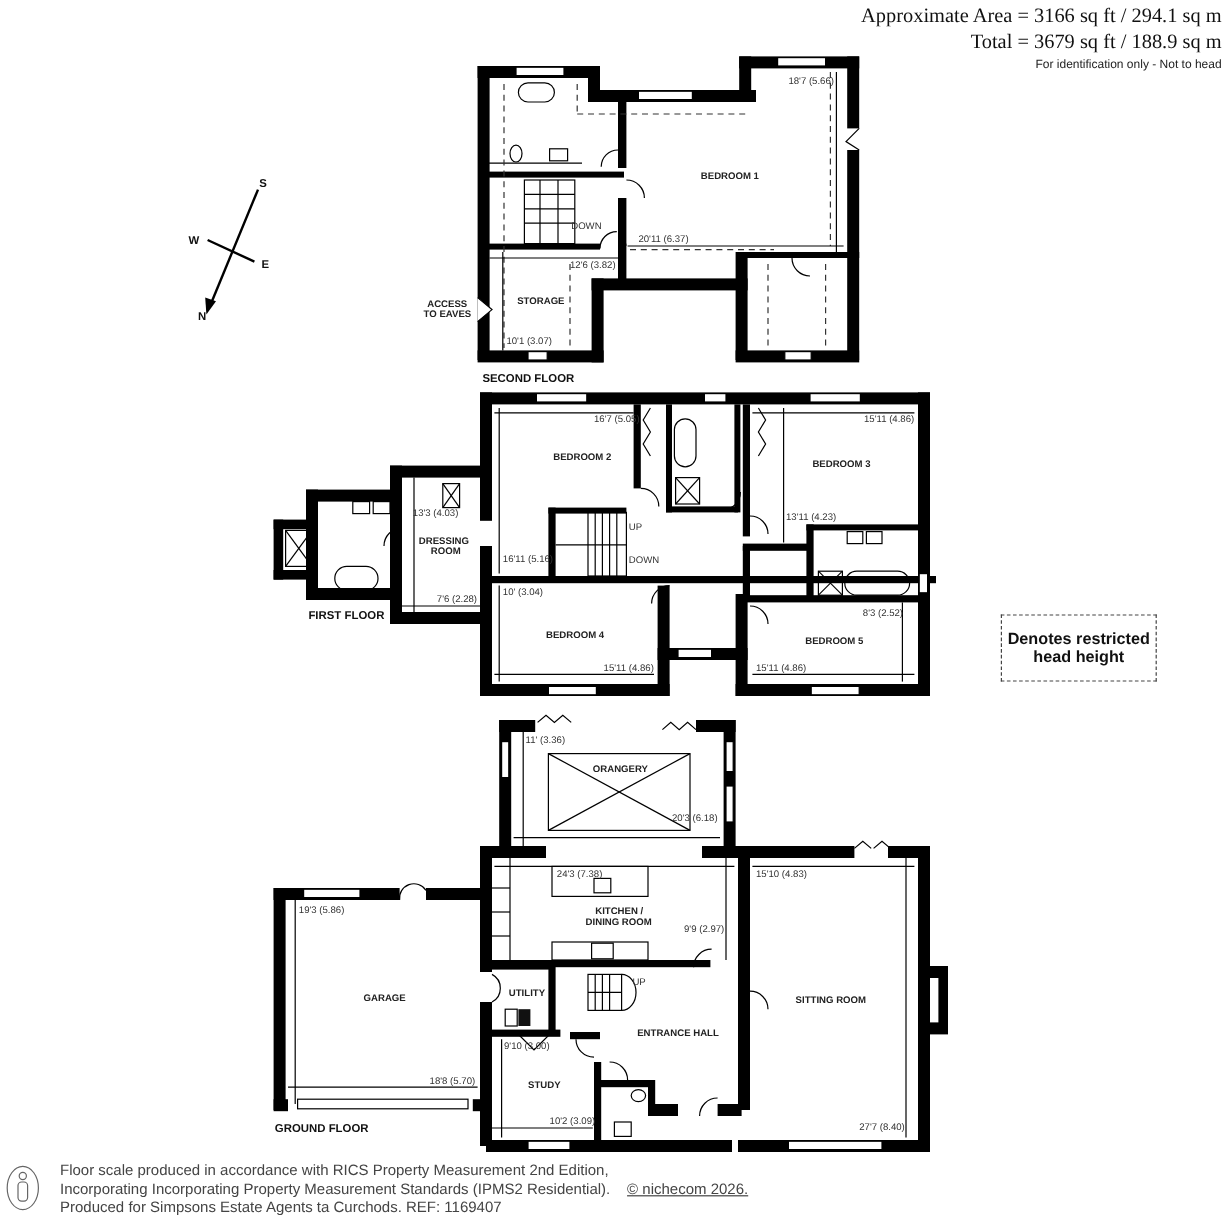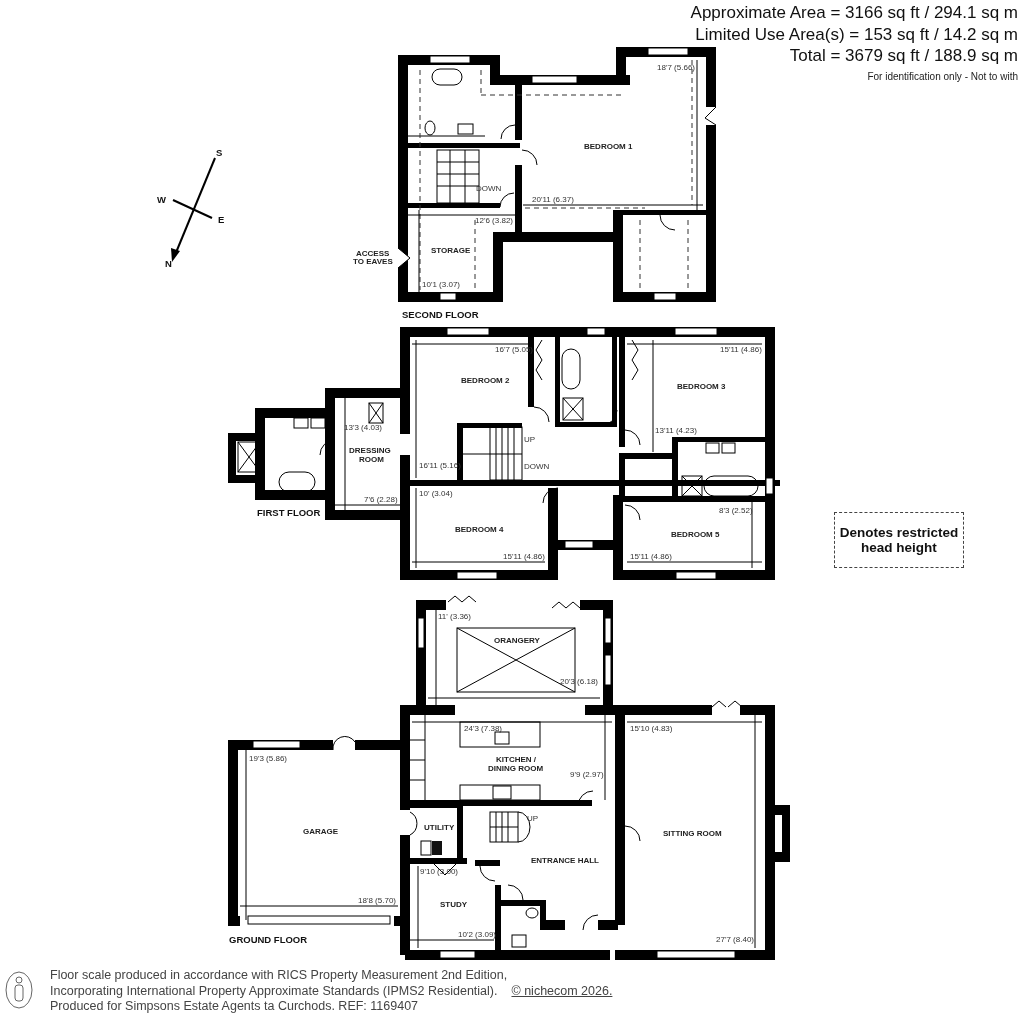--- a/index.html
+++ b/index.html
@@ -1,18 +1,18 @@
 <!DOCTYPE html>
 <html><head>
 <meta charset="utf-8">
 <style>
   html,body{margin:0;padding:0;background:#fff;}
   body{width:1024px;height:1018px;position:relative;overflow:hidden;font-family:"Liberation Sans",sans-serif;color:#1a1a1a;}
   .areas{position:absolute;right:6px;top:2px;text-align:right;}
-  .areas .ln{font-size:17px;line-height:21.5px;color:#111;}
+  .areas .ln{font-size:17px;line-height:21.5px;color:#111;font-family:Liberation Serif, serif;}
   .areas .note{font-size:10px;margin-top:4px;color:#222;}
   svg.plan{position:absolute;left:0;top:0;}
   .wall{fill:#000;}
   .lbl{font-family:"Liberation Sans",sans-serif;font-weight:bold;font-size:8px;fill:#222;}
   .dim{font-family:"Liberation Sans",sans-serif;font-size:8px;fill:#333;}
   .floor{font-family:"Liberation Sans",sans-serif;font-weight:bold;font-size:9.5px;fill:#111;}
   .thin{stroke:#000;stroke-width:1;fill:none;}
   .dash{stroke:#333;stroke-width:1;fill:none;stroke-dasharray:5 4;}
   .win{fill:#fff;stroke:#000;stroke-width:1;}
   .legend{position:absolute;left:834px;top:512px;width:128px;height:54px;border:1px dashed #444;
@@ -20,23 +20,22 @@
   .legend span{font-size:13.5px;font-weight:bold;line-height:15px;color:#111;text-align:right;}
   .footer{position:absolute;left:50px;top:968px;font-size:12.5px;line-height:15.5px;color:#444;}
   .footer .brand{margin-left:14px;text-decoration:underline;}
   .info-icon{position:absolute;left:4px;top:970px;width:30px;height:40px;}
 </style>
 </head>
 <body>
 
 <div class="areas">
   <div class="ln">Approximate Area = 3166 sq ft / 294.1 sq m</div>
-  <div class="ln">Limited Use Area(s) = 153 sq ft / 14.2 sq m</div>
   <div class="ln">Total = 3679 sq ft / 188.9 sq m</div>
-  <div class="note">For identification only - Not to with</div>
+  <div class="note">For identification only - Not to head</div>
 </div>
 
 <svg class="plan" width="1024" height="1018" viewBox="0 0 1024 1018">
 
   <g>
     <line x1="215" y1="158" x2="175" y2="255" stroke="#000" stroke-width="2"></line>
     <polygon points="172,262 171,248 180,251" fill="#000"></polygon>
     <line x1="173" y1="200" x2="212" y2="218" stroke="#000" stroke-width="2"></line>
     <text x="216" y="156" class="floor" font-size="11">S</text>
     <text x="157" y="203" class="floor" font-size="11">W</text>
@@ -353,15 +352,15 @@
 </div>
 
 <svg class="info-icon" viewBox="0 0 30 40">
   <ellipse cx="15" cy="20" rx="13" ry="18" fill="none" stroke="#666" stroke-width="1"></ellipse>
   <circle cx="15" cy="10" r="3" fill="none" stroke="#666" stroke-width="1"></circle>
   <rect x="11" y="15" width="8" height="16" rx="3" fill="none" stroke="#666" stroke-width="1"></rect>
 </svg>
 
 <div class="footer">
   <div>Floor scale produced in accordance with RICS Property Measurement 2nd Edition,</div>
-  <div><span>Incorporating International Property Approximate Standards (IPMS2 Residential).</span><span class="brand">© nichecom 2026.</span></div>
+  <div><span>Incorporating Incorporating Property Measurement Standards (IPMS2 Residential).</span><span class="brand">© nichecom 2026.</span></div>
   <div>Produced for Simpsons Estate Agents ta Curchods.   REF: 1169407</div>
 </div>
 
 </body></html>

